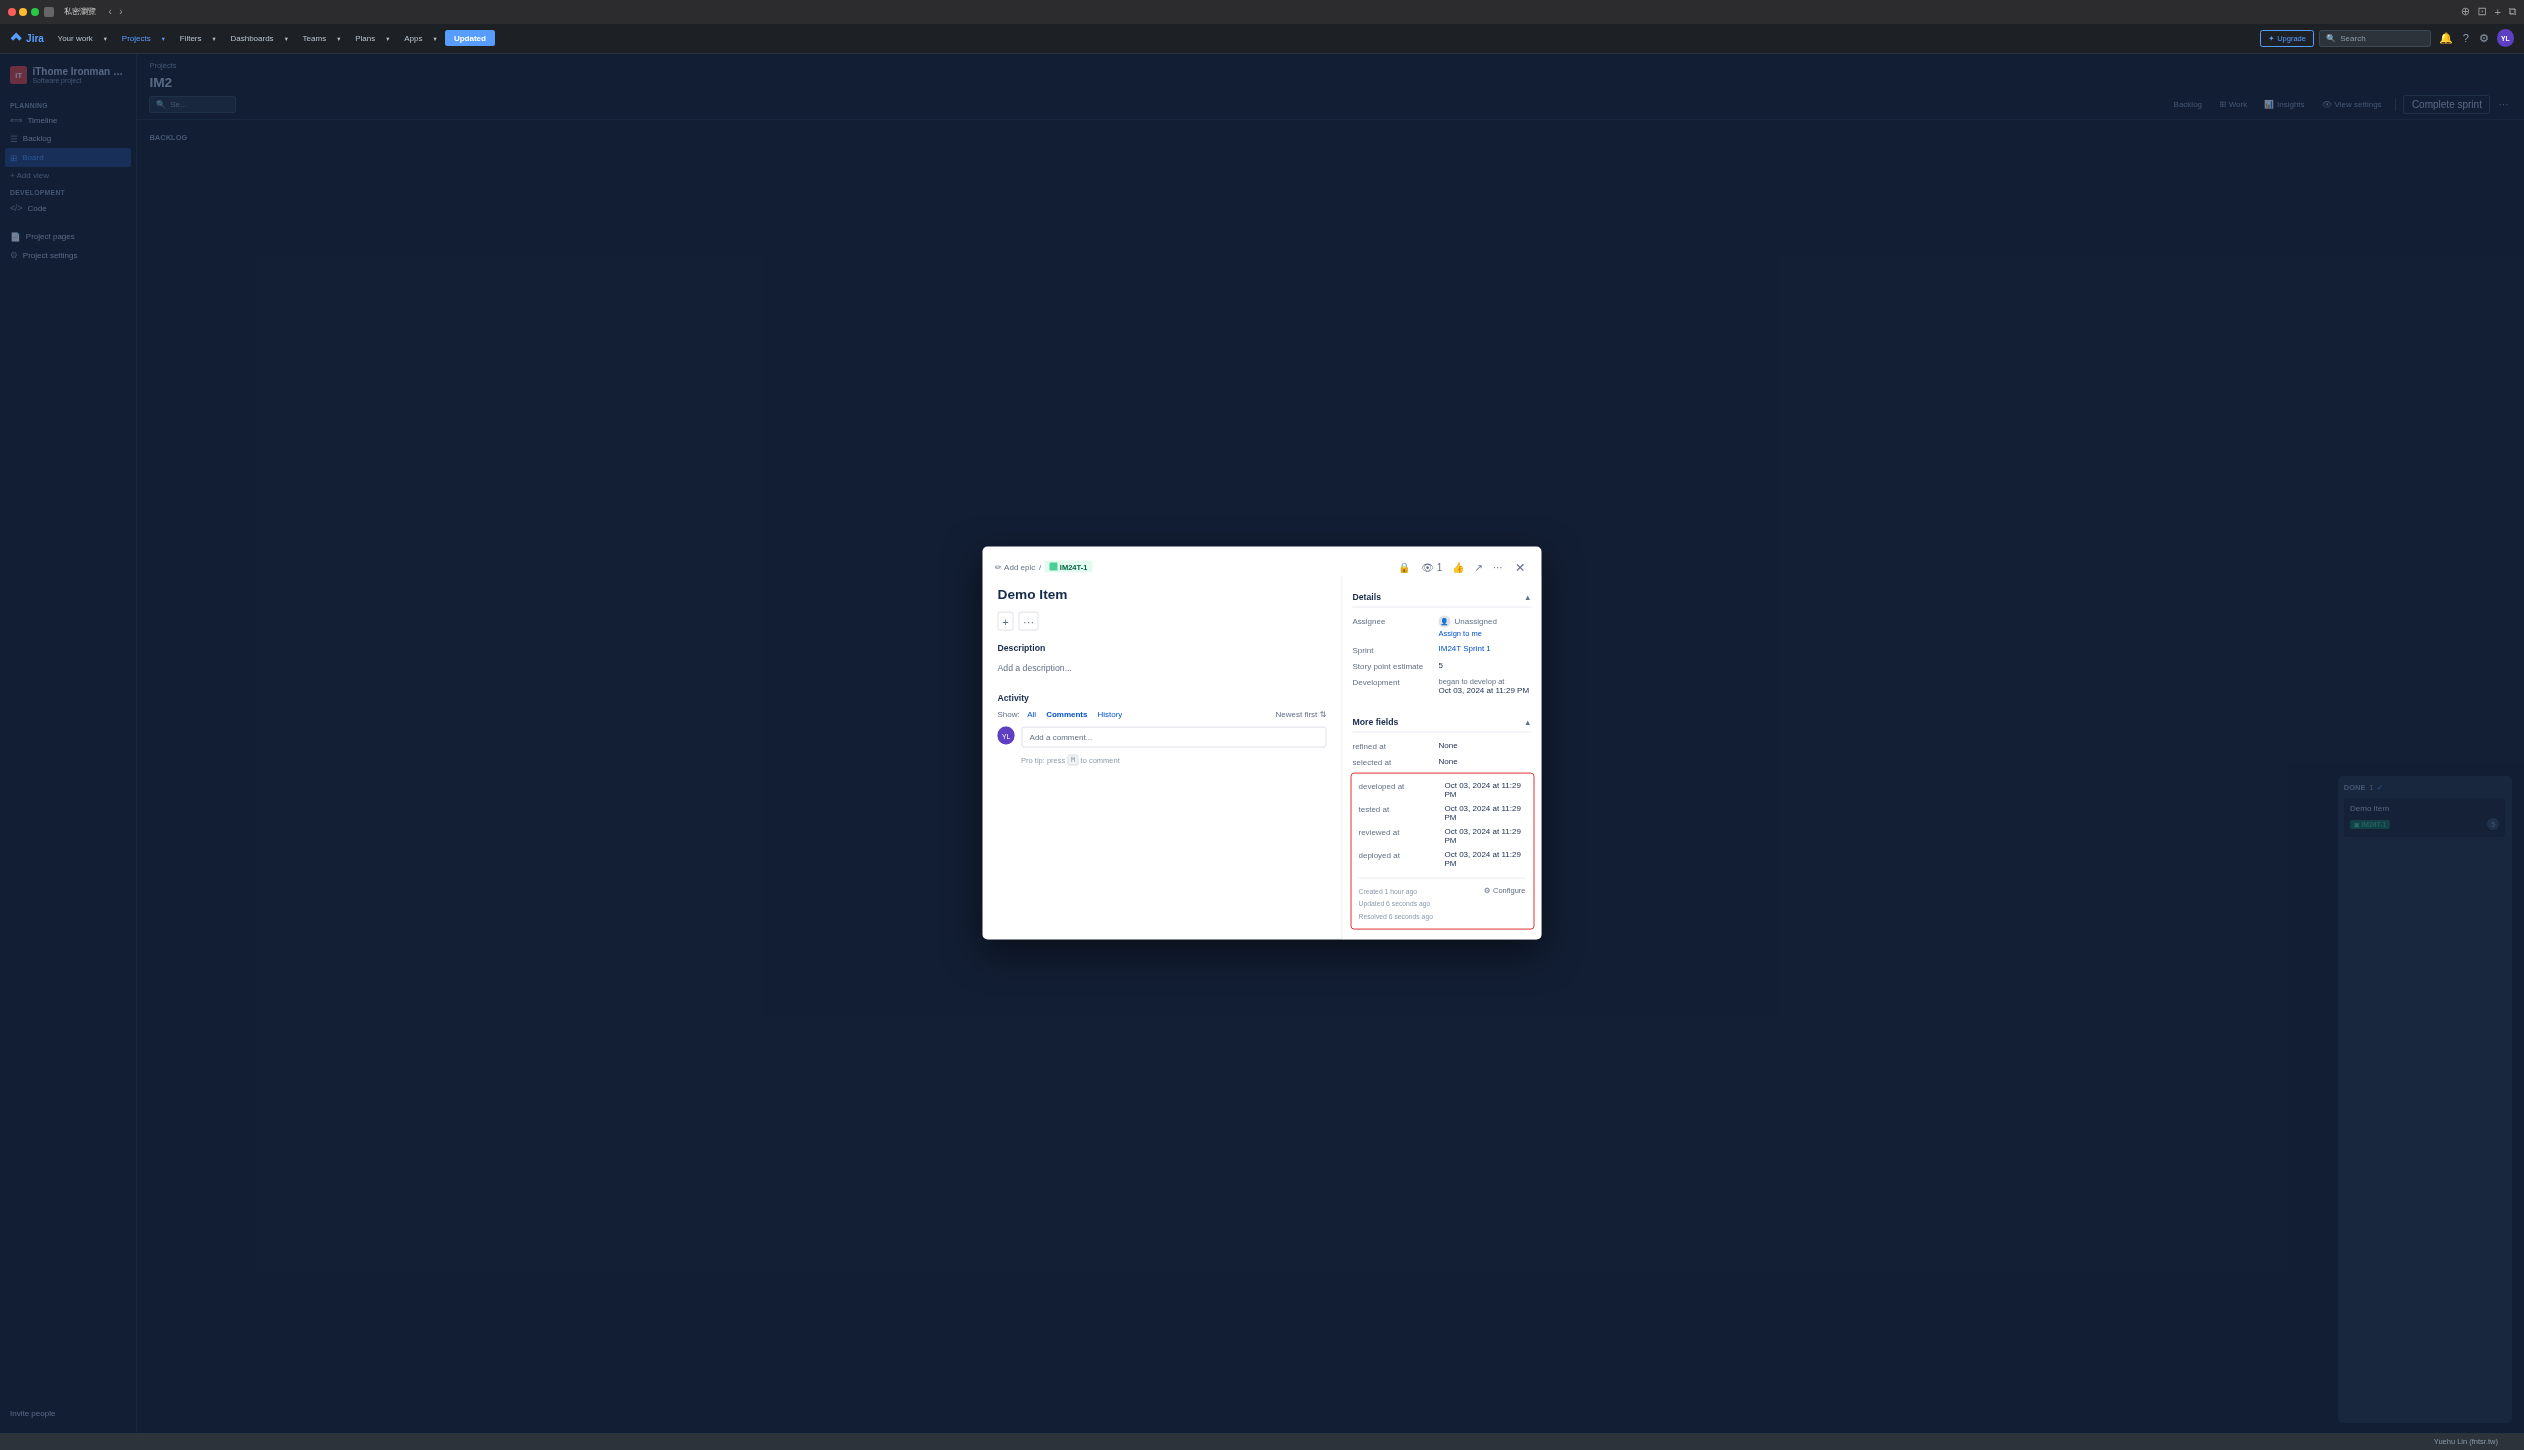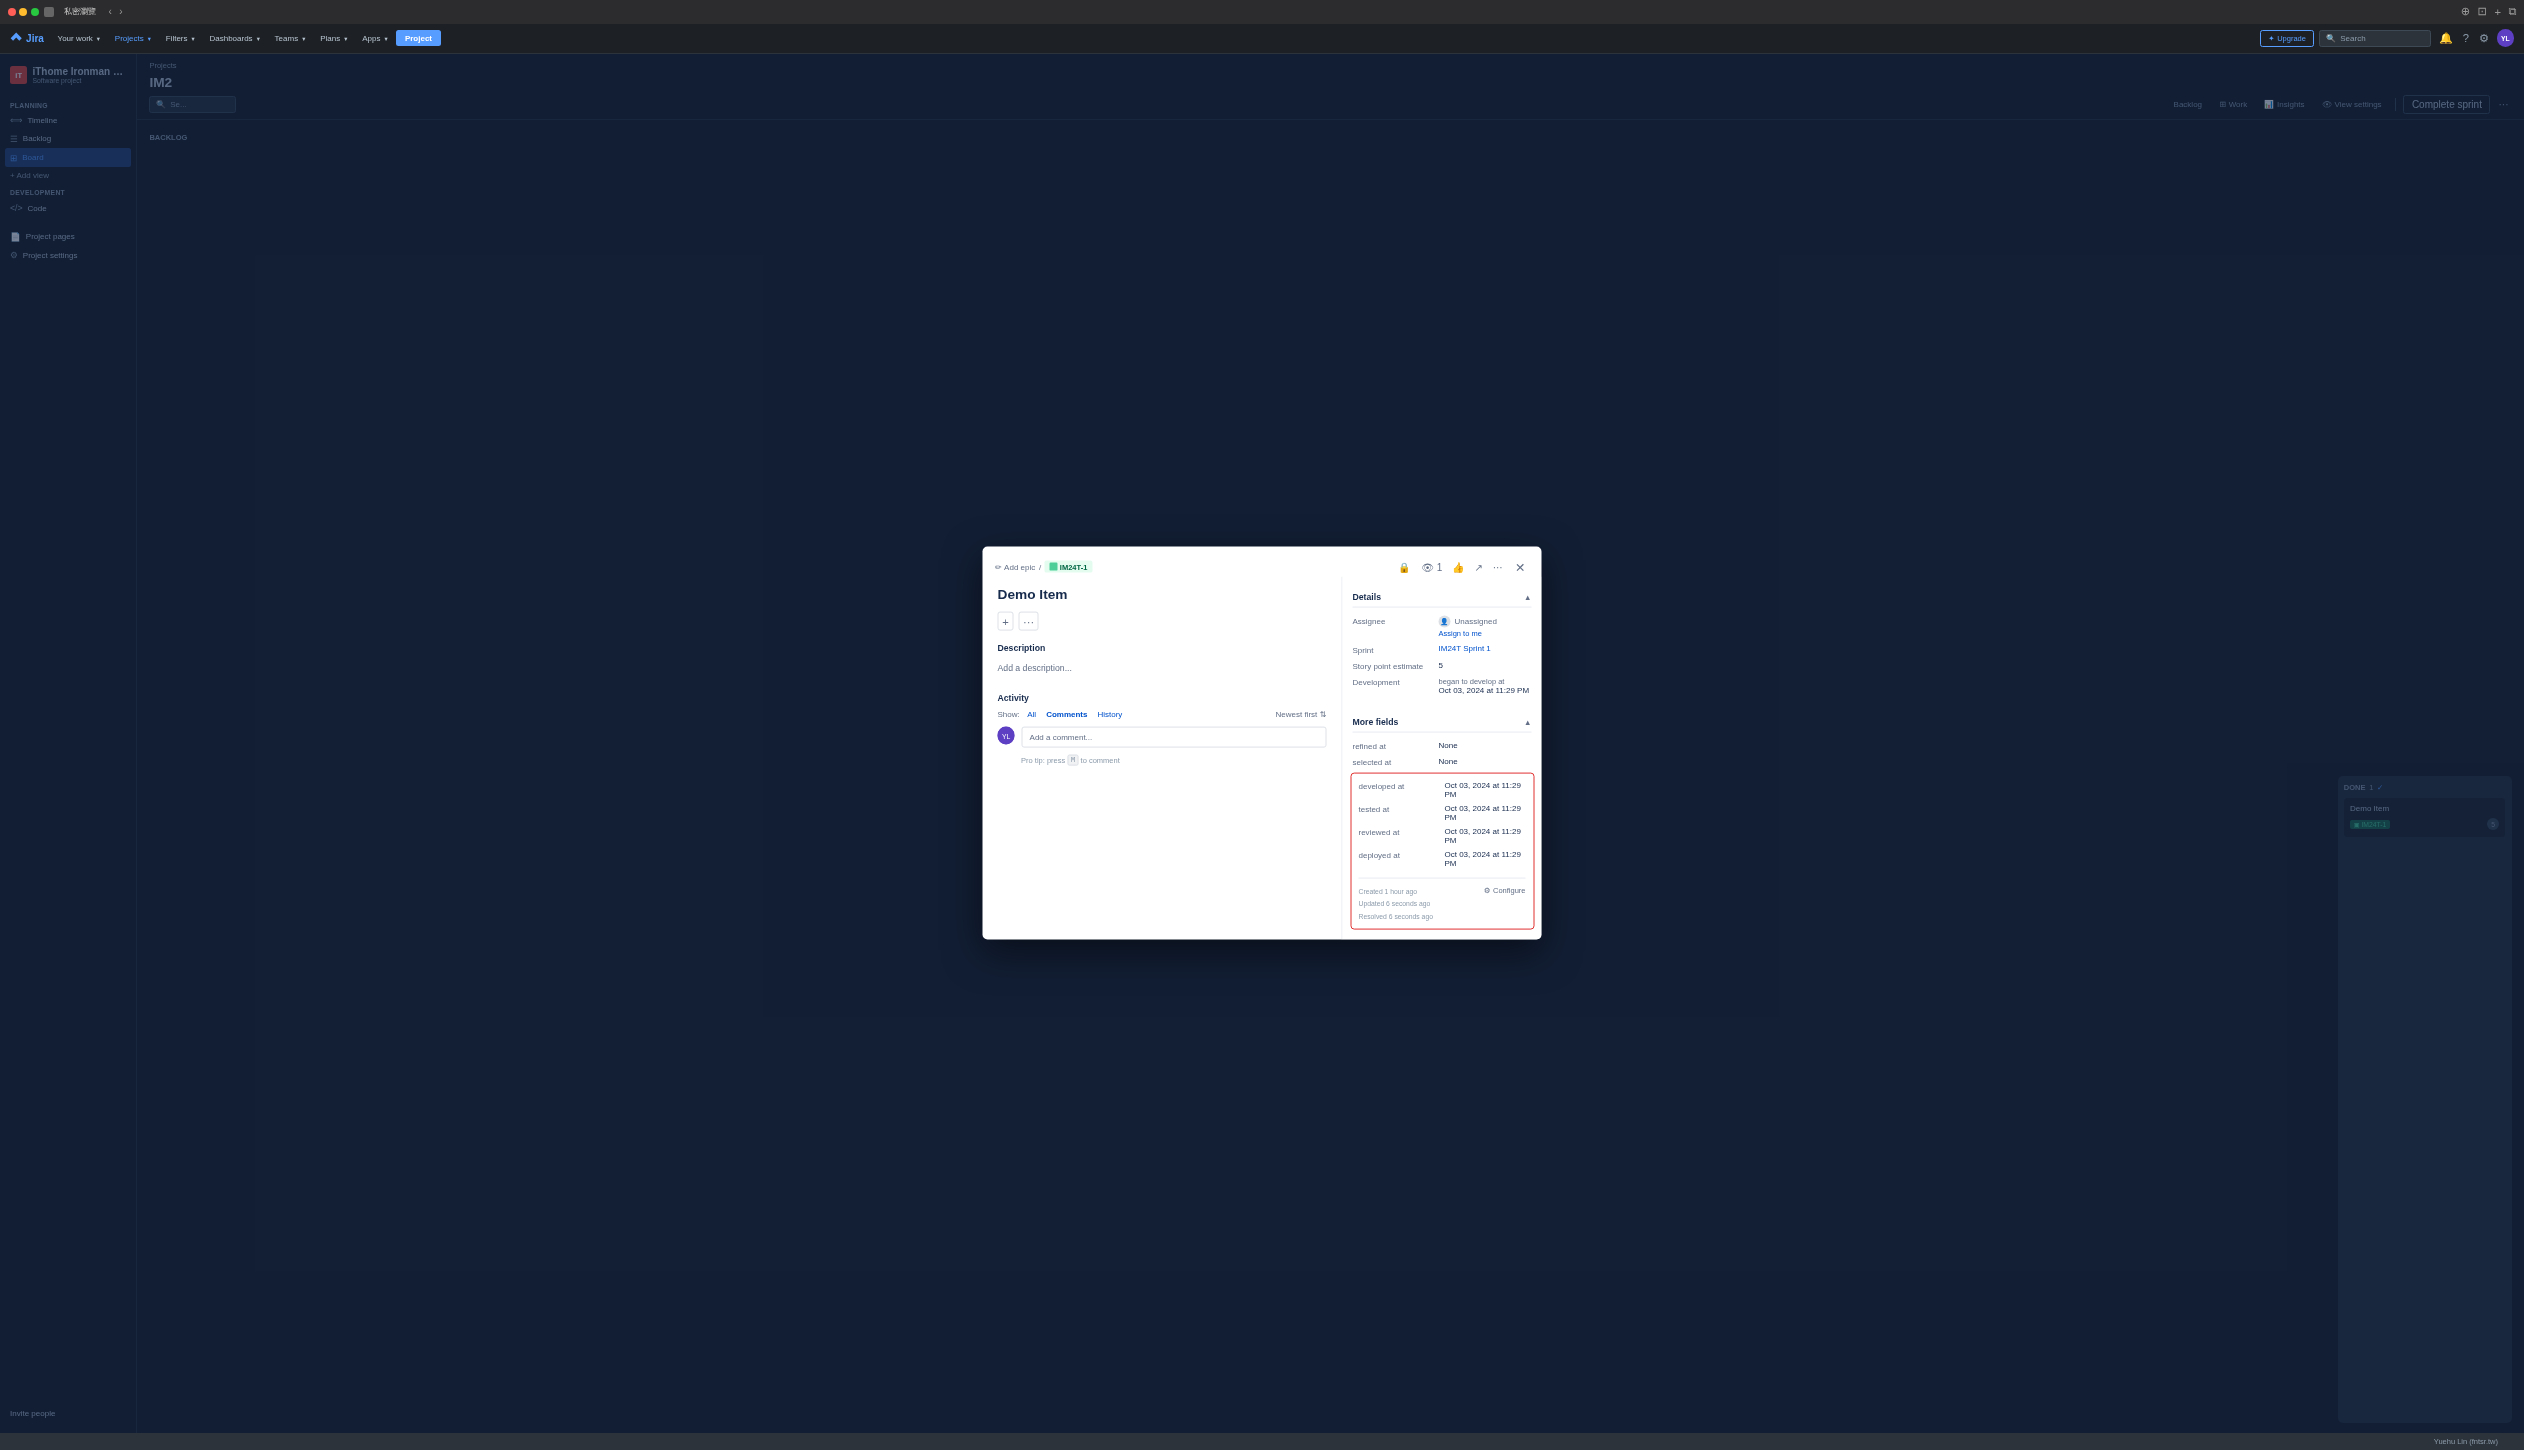--- a/index.html
+++ b/index.html
@@ -80,21 +80,21 @@
     }
     .topnav-logo svg { width: 12.4px; height: 12.4px; }
     .nav-item {
       color: #b6c2cf;
       font-size: 8px;
       padding: 3.7px 6.2px;
       border-radius: 2.5px;
       cursor: pointer;
       display: flex;
       align-items: center;
-      gap: 4px;
+      gap: 11px;
       white-space: nowrap;
     }
     .nav-item.active { color: #579dff; }
     .nav-chevron { font-size: 6.2px; }
     .nav-create {
       background: #579dff;
       color: #fff;
       padding: 3.7px 8.7px;
       border-radius: 2.5px;
       font-size: 8px;
@@ -645,21 +645,21 @@
     <span class="nav-chevron">▾</span>
   </div>
   <div class="nav-item">
     <span>Plans</span>
     <span class="nav-chevron">▾</span>
   </div>
   <div class="nav-item">
     <span>Apps</span>
     <span class="nav-chevron">▾</span>
   </div>
-  <button class="nav-create">Project</button>
+  <button class="nav-create">Updated</button>
   <div class="nav-right">
     <button class="upgrade-btn">
       <span>✦</span>
       <span>Upgrade</span>
     </button>
     <div class="search-box">
       <span>🔍</span>
       <span>Search</span>
     </div>
     <button class="icon-btn">🔔</button>

